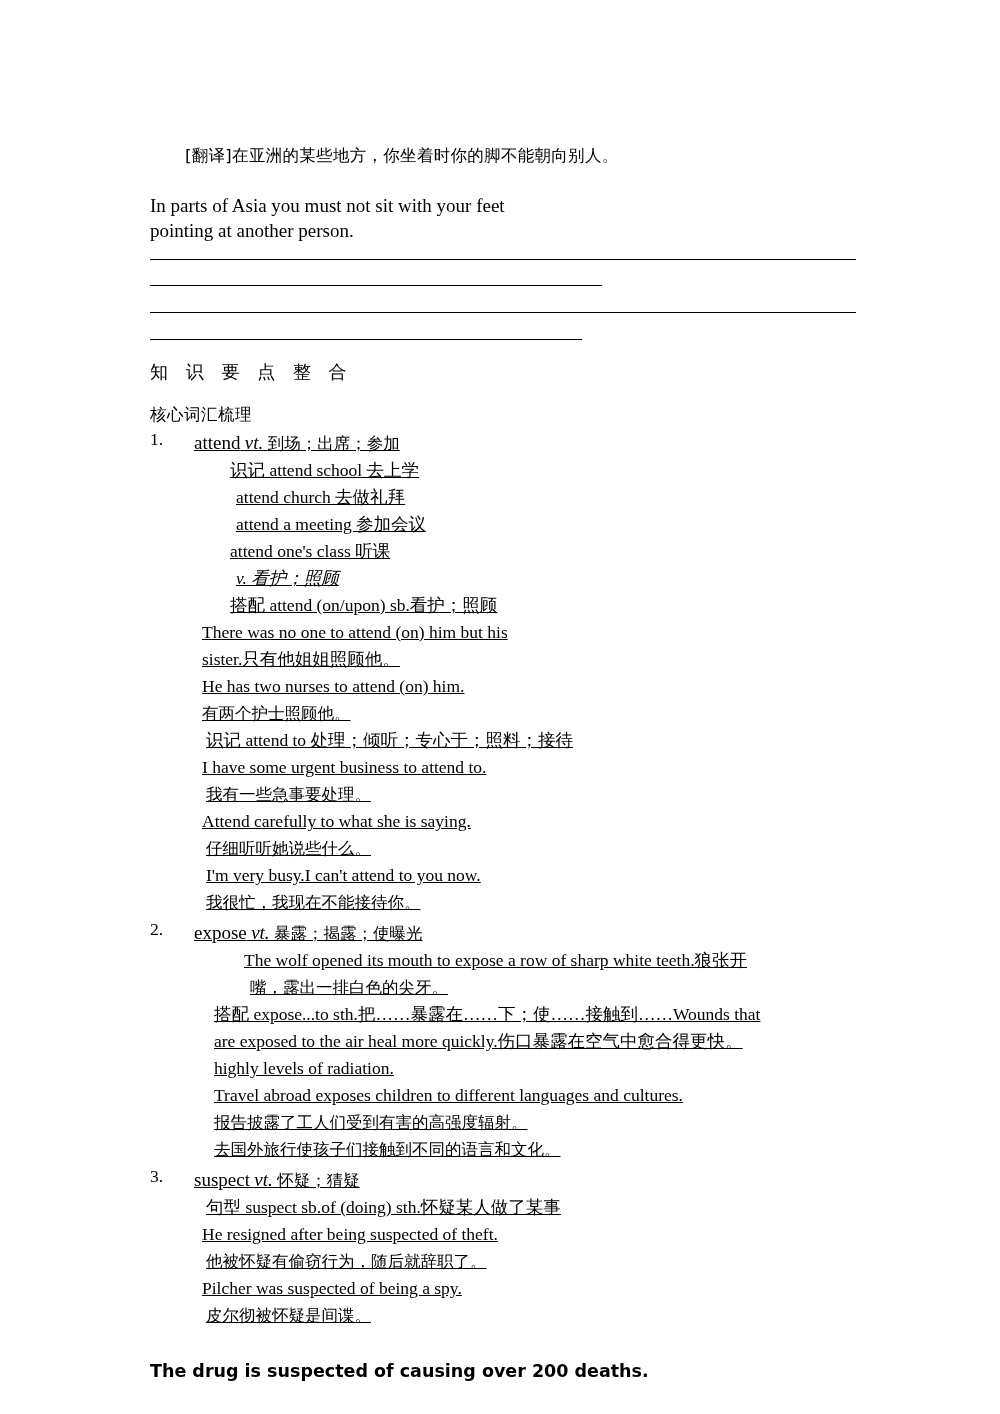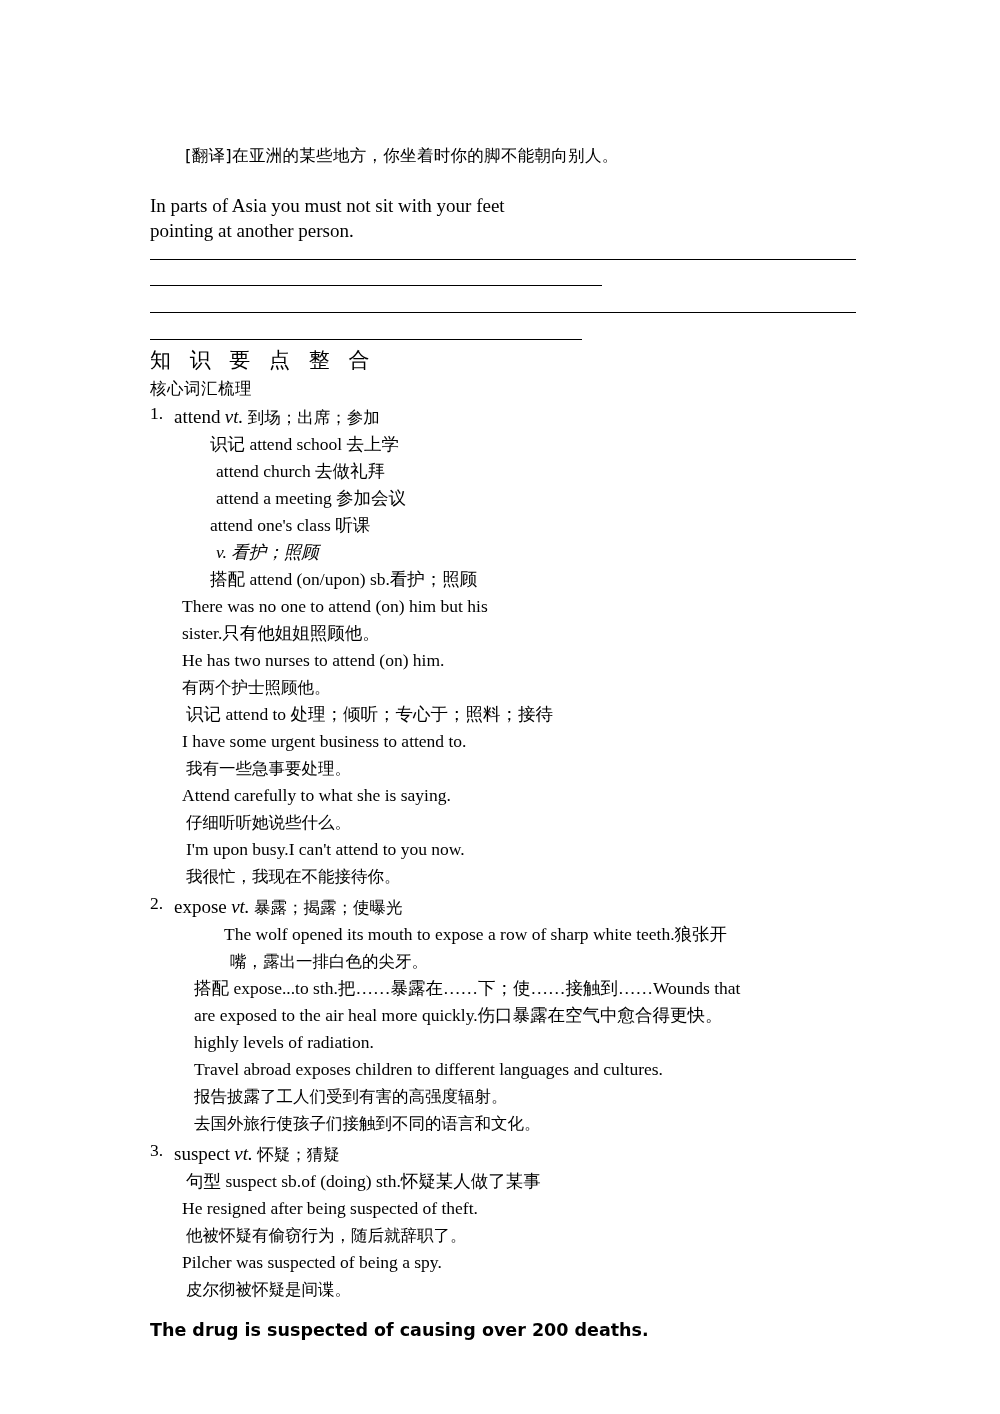--- a/index.html
+++ b/index.html
@@ -51,46 +51,47 @@
     height: 0;
   }
   .rule.r1 { width: 706px; margin-top: 10px; }
   .rule.r2 { width: 452px; margin-top: 25px; }
   .rule.r3 { width: 706px; margin-top: 26px; }
   .rule.r4 { width: 432px; margin-top: 26px; }
 
   
   .sect-head {
     font-family: "DejaVu Sans", sans-serif;
-    font-size: 21px;
+    font-size: 18px;
     letter-spacing: 6px;
-    margin-top: 6px;
+    margin-top: 20px;
   }
   .sub-head {
     font-family: "DejaVu Sans", sans-serif;
     font-size: 16.5px;
     letter-spacing: 0.5px;
-    margin-top: 4px;
+    margin-top: 20px;
   }
 
   
   .entry {
     position: relative;
     margin-top: 3px;
   }
   .entry .num {
     position: absolute;
     left: 0;
     top: 0;
     width: 28px;
     font-size: 17.5px;
     font-family: "Liberation Serif", serif;
   }
   .entry .body {
-    margin-left: 24px;
+    margin-left: 44px;
+    text-decoration: underline;
   }
   .ln {
     font-size: 17.5px;
     line-height: 27px;
     white-space: normal;
   }
   .cn {
     font-family: "DejaVu Sans", sans-serif;
     font-size: 16.5px;
   }
@@ -108,21 +109,21 @@
   .pad-g { padding-left: 50px; }
   .pad-h { padding-left: 16px; }
   .wrap-indent {
     padding-left: 56px;
   }
 
   .bold-final {
     font-family: "DejaVu Sans", sans-serif;
     font-weight: bold;
     font-size: 17.5px;
-    margin-top: 17px;
+    margin-top: 32px;
   }
 </style>
 </head>
 <body>
 
 <div class="page">
   <div class="content">
 
     <div class="trans-block">
       <div class="trans-line">
@@ -158,21 +159,21 @@
         <div class="ln pad-a">搭配  attend (on/upon) sb.看护；照顾</div>
         <div class="ln pad-f">There was no one to attend (on) him but his</div>
         <div class="ln pad-f">sister.只有他姐姐照顾他。</div>
         <div class="ln pad-f">He has two nurses to attend (on) him.</div>
         <div class="ln pad-f cn">有两个护士照顾他。</div>
         <div class="ln pad-e">识记  attend to  处理；倾听；专心于；照料；接待</div>
         <div class="ln pad-f">I have some urgent business to attend to.</div>
         <div class="ln pad-e cn">我有一些急事要处理。</div>
         <div class="ln pad-f">Attend carefully to what she is saying.</div>
         <div class="ln pad-e cn">仔细听听她说些什么。</div>
-        <div class="ln pad-e">I'm upon busy.I can't attend to you now.</div>
+        <div class="ln pad-e">I'm very busy.I can't attend to you now.</div>
         <div class="ln pad-e cn">我很忙，我现在不能接待你。</div>
       </div>
     </div>
 
     <div class="entry">
       <div class="num">2.</div>
       <div class="body">
         <div class="ln">
           <span class="en">expose</span>
           <span class="en it">vt.</span>

